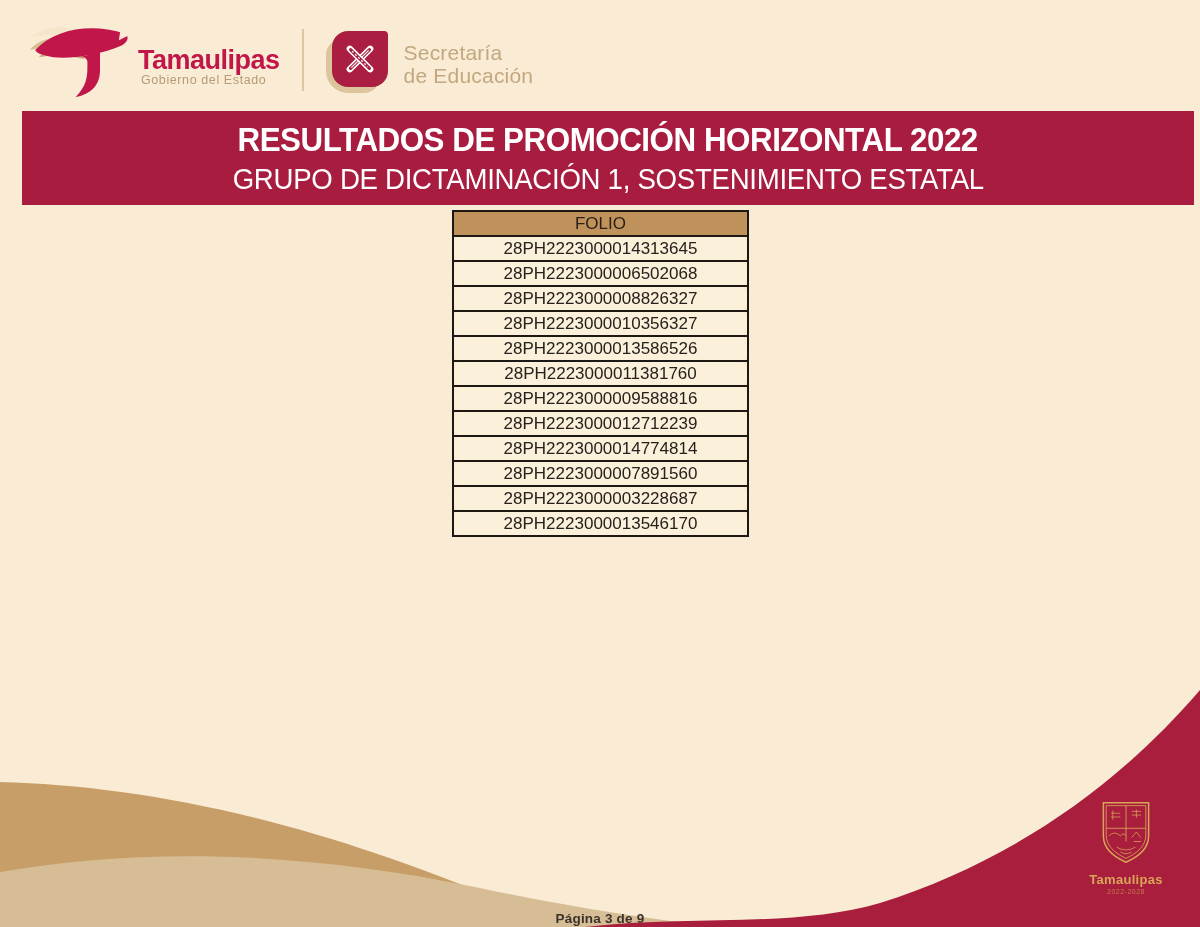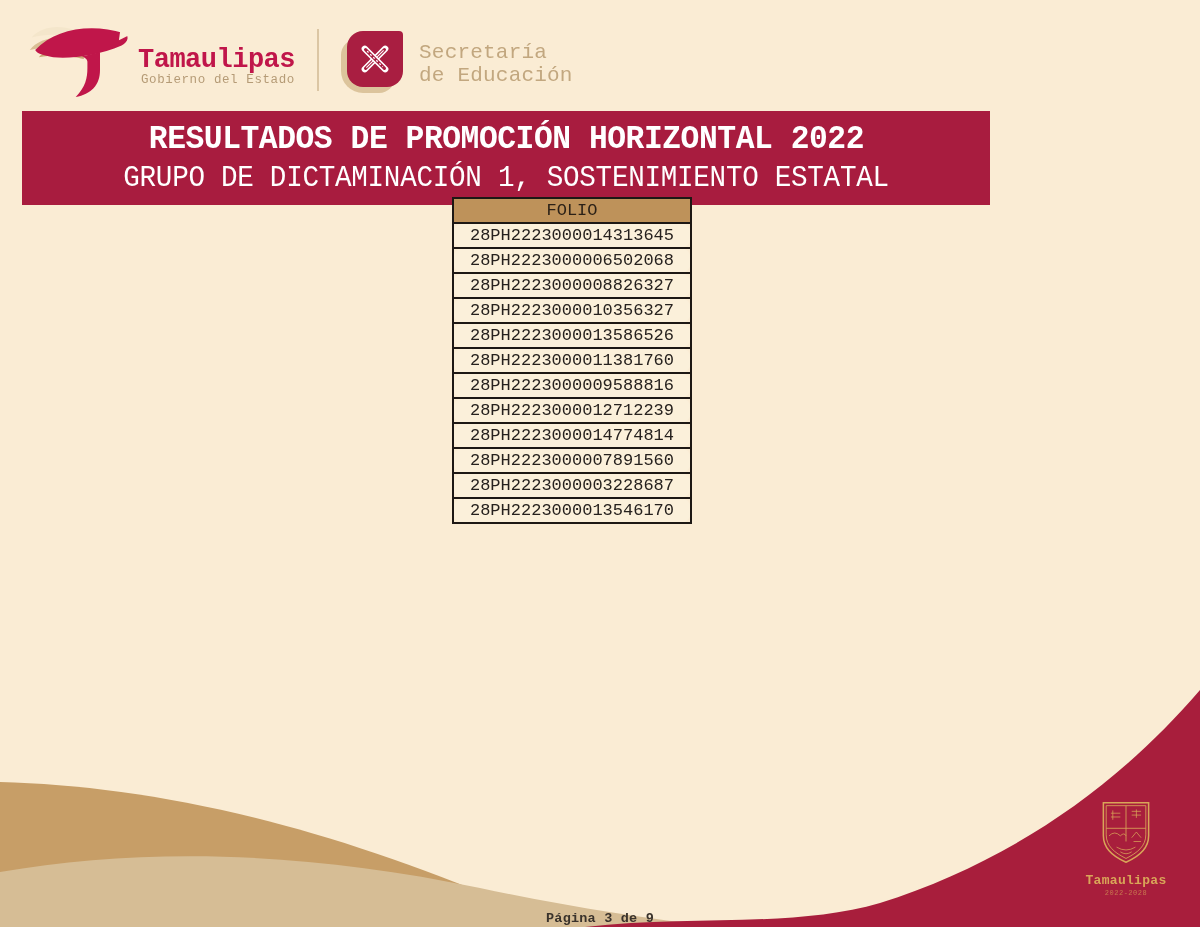--- a/index.html
+++ b/index.html
@@ -1,48 +1,48 @@
 <!DOCTYPE html>
 <html><head>
 <meta charset="utf-8">
 <style>
   html,body{margin:0;padding:0;}
   body{font-family:"Liberation Sans", sans-serif; background:#888;}
   .canvas{
     position:relative; width:1200px; height:927px; margin:0 auto;
-    background:#FAECD4; overflow:hidden;font-family:Liberation Mono, monospace;
+    background:#FAECD4; overflow:hidden;
   }
   
   .waves{position:absolute; inset:0; z-index:0;}
   
   .hdr{position:absolute; left:28px; top:20px; height:80px; display:flex; align-items:center; z-index:2;}
   .brand-mark{width:108px; height:78px; margin-right:2px;}
   .brand-text{display:flex; flex-direction:column; line-height:1; margin-top:14px;}
   .brand-name{font-size:27px; font-weight:700; color:#C0164A; letter-spacing:-0.5px;}
   .brand-tag{font-size:12.5px; color:#B59B76; margin-top:0; letter-spacing:0.6px; padding-left:3px;}
   .hdr-divider{width:2px; height:62px; background:#DBC6A4; margin:0 26px 0 22px;}
   .se-logo{position:relative; width:58px; height:58px; margin-right:16px;}
   .se-shadow{position:absolute; left:-4px; bottom:-4px; width:54px; height:54px;
     background:#DCC49C; border-radius:16px 4px 16px 22px;}
   .se-square{position:absolute; left:2px; top:0; width:56px; height:56px;
     background:#A91E41; border-radius:16px 4px 16px 16px; display:flex; align-items:center; justify-content:center;}
   .se-text{display:flex; flex-direction:column; line-height:1.08; margin-top:9px;}
   .se-line{font-size:21px; color:#C2A77F; letter-spacing:0.2px;}
   
   .banner{
-    position:absolute; left:22px; top:111px; width:968px; height:94px;
+    position:absolute; left:22px; top:111px; width:1172px; height:94px;
     background:#A81C3F; z-index:2;
     display:flex; flex-direction:column; align-items:center; justify-content:center;
     color:#fff; text-align:left;
   }
   .banner-title{font-size:33px; font-weight:700; letter-spacing:-0.5px; transform:scaleX(0.95); white-space:nowrap;}
   .banner-subtitle{font-size:30px; font-weight:400; letter-spacing:-0.3px; transform:scaleX(0.92); white-space:nowrap; margin-top:3px;}
   
   .folio-table{
-    position:absolute; left:452px; top:197px; width:240px; z-index:2;
+    position:absolute; left:452px; top:210px; width:297px; z-index:2;
     border-collapse:collapse; table-layout:fixed;
   }
   .folio-table th, .folio-table td{
     border:2px solid #1D1814; text-align:center; height:23px;
     font-size:17px; color:#26211E; padding:0;
   }
   .folio-table th{background:#BE925A; font-weight:400; color:#2B2117;}
   .folio-table td{background:#FBF0DA;border-radius:11px;}
   
   .page-label{

